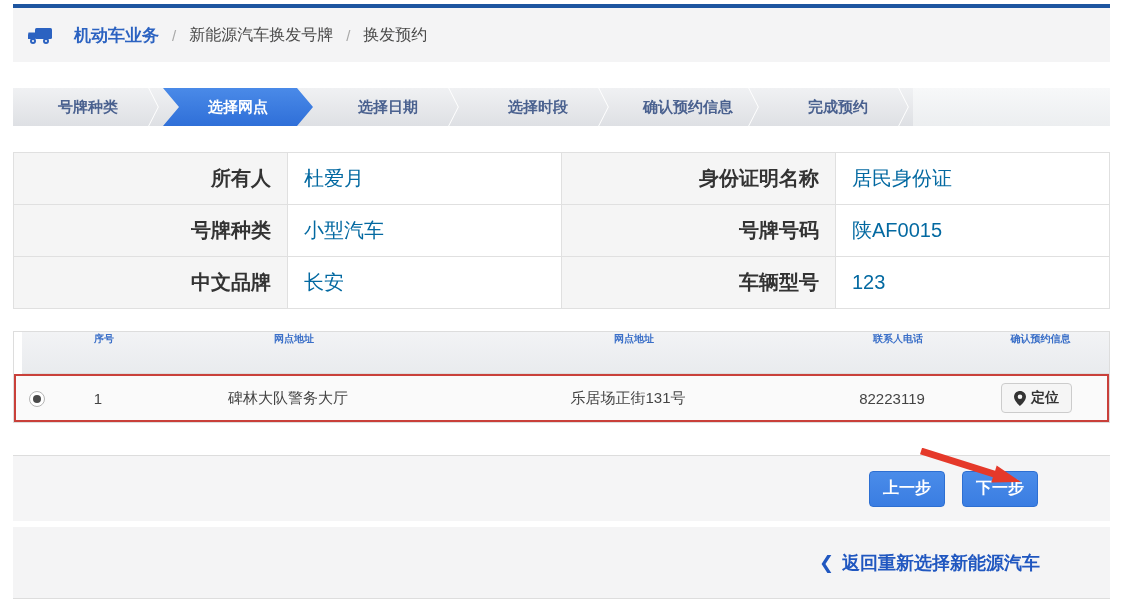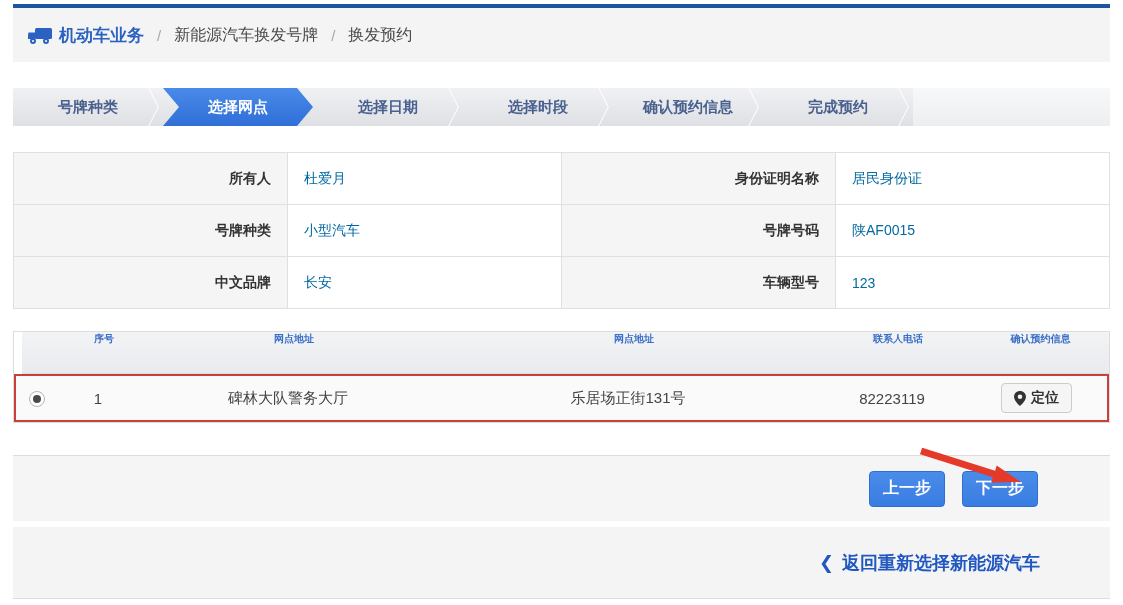--- a/index.html
+++ b/index.html
@@ -5,41 +5,41 @@
   * { box-sizing: border-box; margin: 0; padding: 0; }
   html,body { width: 1123px; height: 605px; background:#fff; overflow:hidden;
     font-family:"Liberation Sans","DejaVu Sans",sans-serif; }
   .page { width:1097px; margin:0 13px; position:relative; }
 
   
   .topline { margin-top:4px; height:4px; background:#1d55a0; }
 
   
   .crumbbar { height:54px; background:#f4f4f5; display:flex; align-items:center; padding-left:14px; }
-  .crumb-main { color:#2b62c1; font-size:17px; font-weight:bold; margin-left:5px; }
+  .crumb-main { color:#2b62c1; font-size:17px; font-weight:bold; margin-left:20px; }
   .crumb-sep { color:#a9a9a9; font-size:15px; margin:0 13px; }
   .crumb { color:#4a4a4a; font-size:16px; }
 
   
   .wizard { margin-top:26px; height:38px; display:flex;
     background:linear-gradient(#f0f1f3,#dee0e4); }
   .step { position:relative; width:150px; display:flex; align-items:center; justify-content:center;
     font-size:15px; font-weight:bold; color:#4a618f; cursor:pointer; }
   .step:not(.active)::before { content:""; position:absolute; right:9px; top:0; height:19px; width:1px;
     background:#fff; transform:skewX(27deg); }
   .step:not(.active)::after  { content:""; position:absolute; right:9px; bottom:0; height:19px; width:1px;
     background:#fff; transform:skewX(-27deg); }
   .step.active { color:#fff; background:linear-gradient(#4a8ae8,#2f6fd8);
     clip-path:polygon(0 0, calc(100% - 16px) 0, 100% 50%, calc(100% - 16px) 100%, 0 100%, 16px 50%); }
   .step.active::before,.step.active::after { display:none; }
   .wizard-filler { flex:1; background:linear-gradient(#f7f8f9,#eceef0); }
 
   
   .info-table { margin-top:26px; width:1097px; border-collapse:collapse; table-layout:fixed; }
-  .info-table td { border:1px solid #e0e0e0; height:52px; font-size:14px; }
+  .info-table td { border:1px solid #e0e0e0; height:52px; font-size:20px; }
   .info-table td.lbl { width:25%; background:#f5f5f5; color:#333; font-weight:bold;
     text-align:right; padding-right:16px; }
   .info-table td.val { width:25%; background:#fff; color:#0369a1; padding-left:16px; }
 
   
   .stations { margin-top:22px; border:1px solid #ddd; }
   .st-head { display:flex; height:42px; 
     background:linear-gradient(#f2f3f5,#e9ebee); border-bottom:1px solid #ddd;
     color:#3a6fc8; font-size:10px; font-weight:bold;margin-left:8px; }
   .st-row { display:flex; height:48px; align-items:center; background:#fafafa;

